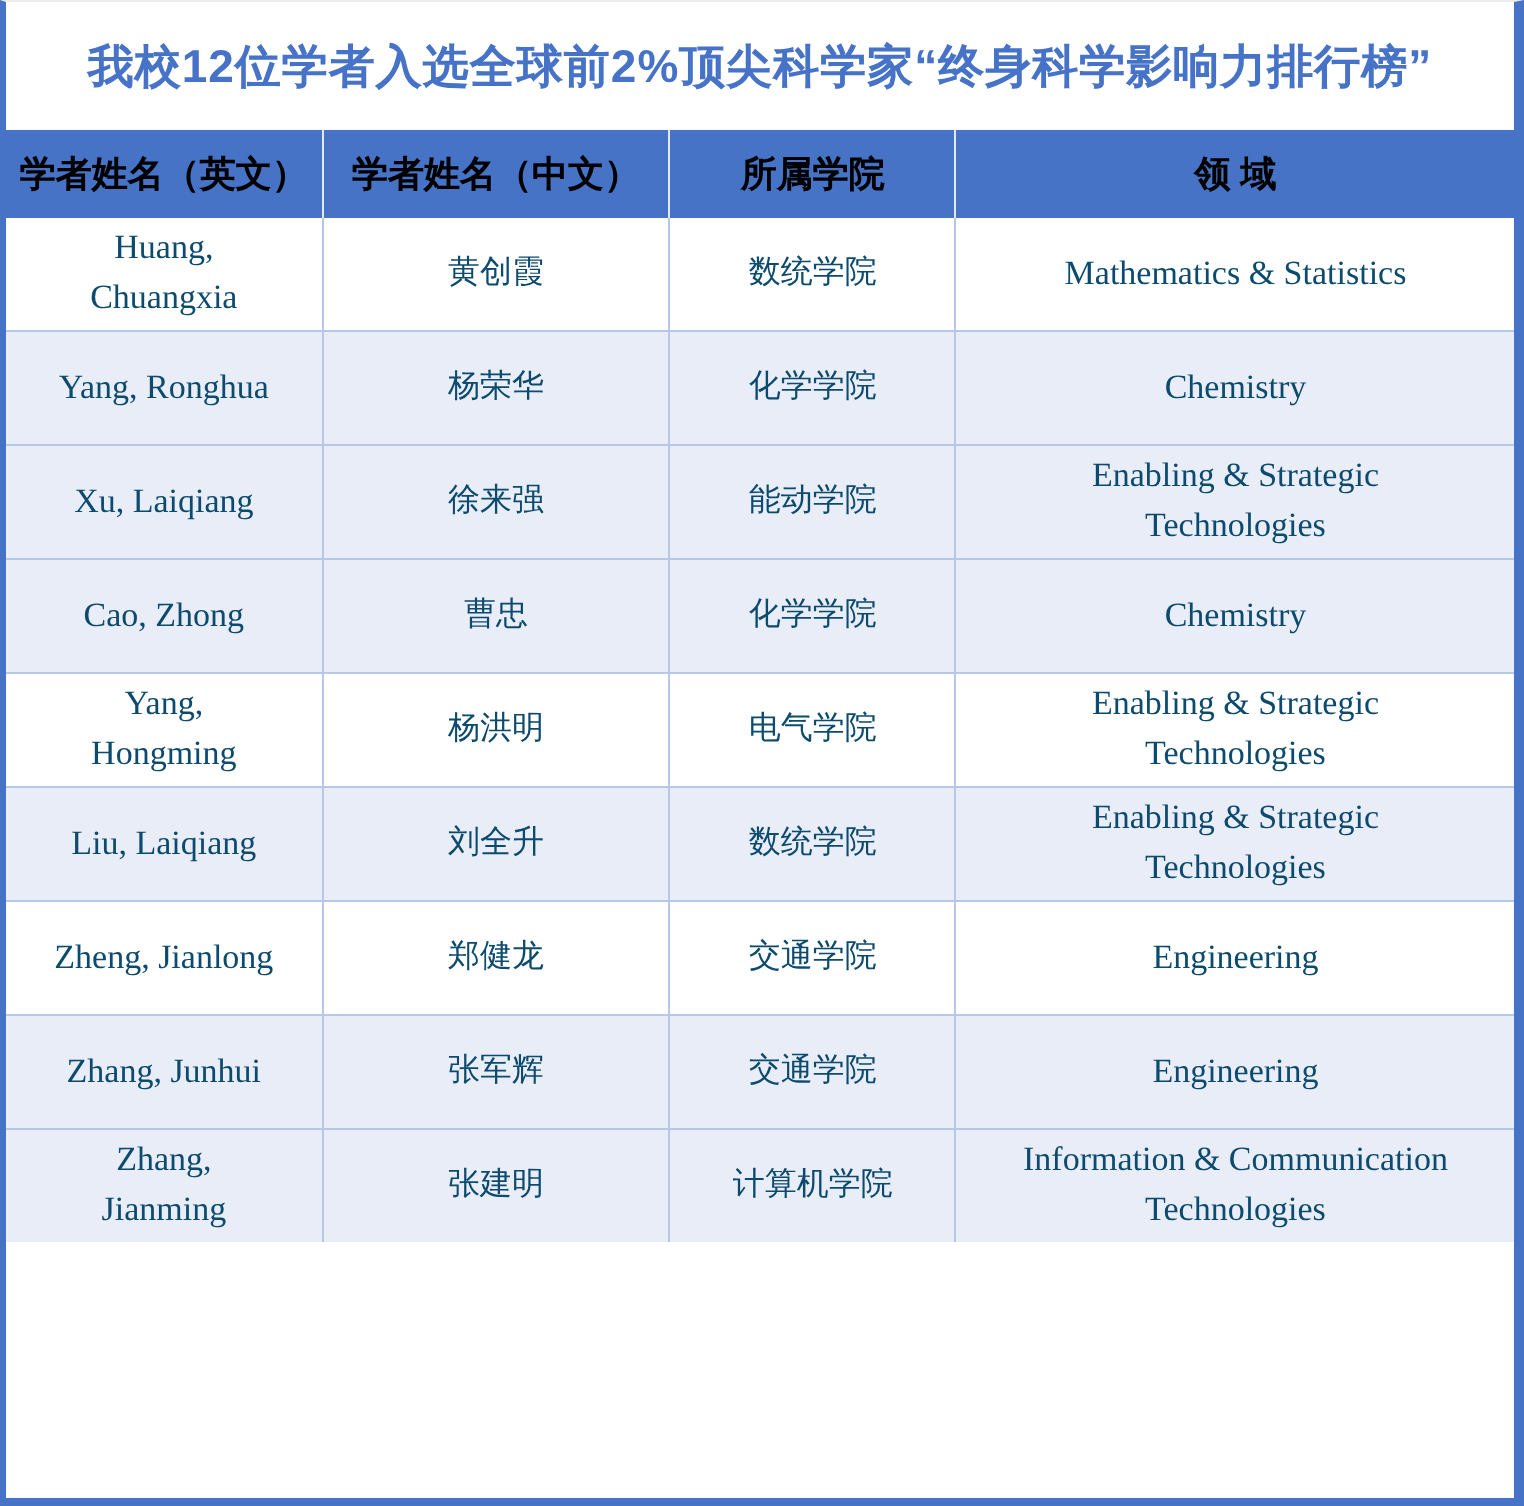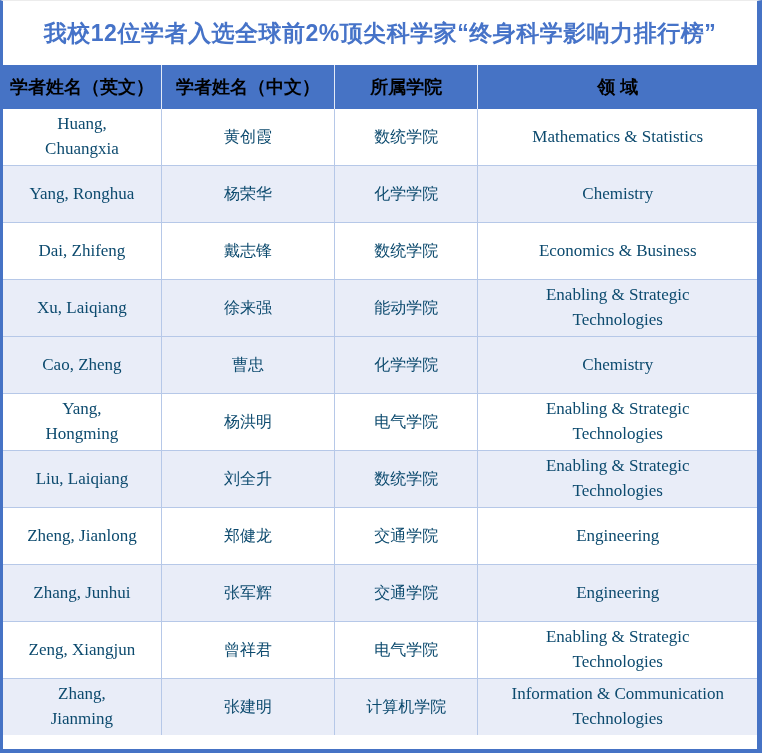--- a/index.html
+++ b/index.html
@@ -81,34 +81,28 @@
           <td class="cjk">黄创霞</td>
           <td class="cjk">数统学院</td>
           <td class="en">Mathematics &amp; Statistics</td>
         </tr>
         <tr class="alt">
           <td class="en">Yang, Ronghua</td>
           <td class="cjk">杨荣华</td>
           <td class="cjk">化学学院</td>
           <td class="en">Chemistry</td>
         </tr>
-        <tr>
-          <td class="en">Dai, Zhifeng</td>
-          <td class="cjk">戴志锋</td>
-          <td class="cjk">数统学院</td>
-          <td class="en">Economics &amp; Business</td>
-        </tr>
         <tr class="alt">
           <td class="en">Xu, Laiqiang</td>
           <td class="cjk">徐来强</td>
           <td class="cjk">能动学院</td>
           <td class="en">Enabling &amp; Strategic Technologies</td>
         </tr>
         <tr class="alt">
-          <td class="en">Cao, Zheng</td>
+          <td class="en">Cao, Zhong</td>
           <td class="cjk">曹忠</td>
           <td class="cjk">化学学院</td>
           <td class="en">Chemistry</td>
         </tr>
         <tr>
           <td class="en">Yang, Hongming</td>
           <td class="cjk">杨洪明</td>
           <td class="cjk">电气学院</td>
           <td class="en">Enabling &amp; Strategic Technologies</td>
         </tr>
@@ -123,26 +117,20 @@
           <td class="cjk">郑健龙</td>
           <td class="cjk">交通学院</td>
           <td class="en">Engineering</td>
         </tr>
         <tr class="alt">
           <td class="en">Zhang, Junhui</td>
           <td class="cjk">张军辉</td>
           <td class="cjk">交通学院</td>
           <td class="en">Engineering</td>
         </tr>
-        <tr>
-          <td class="en">Zeng, Xiangjun</td>
-          <td class="cjk">曾祥君</td>
-          <td class="cjk">电气学院</td>
-          <td class="en">Enabling &amp; Strategic Technologies</td>
-        </tr>
         <tr class="alt">
           <td class="en">Zhang, Jianming</td>
           <td class="cjk">张建明</td>
           <td class="cjk">计算机学院</td>
           <td class="en">Information &amp; Communication Technologies</td>
         </tr>
       </tbody>
   </table>
 </div>
 

